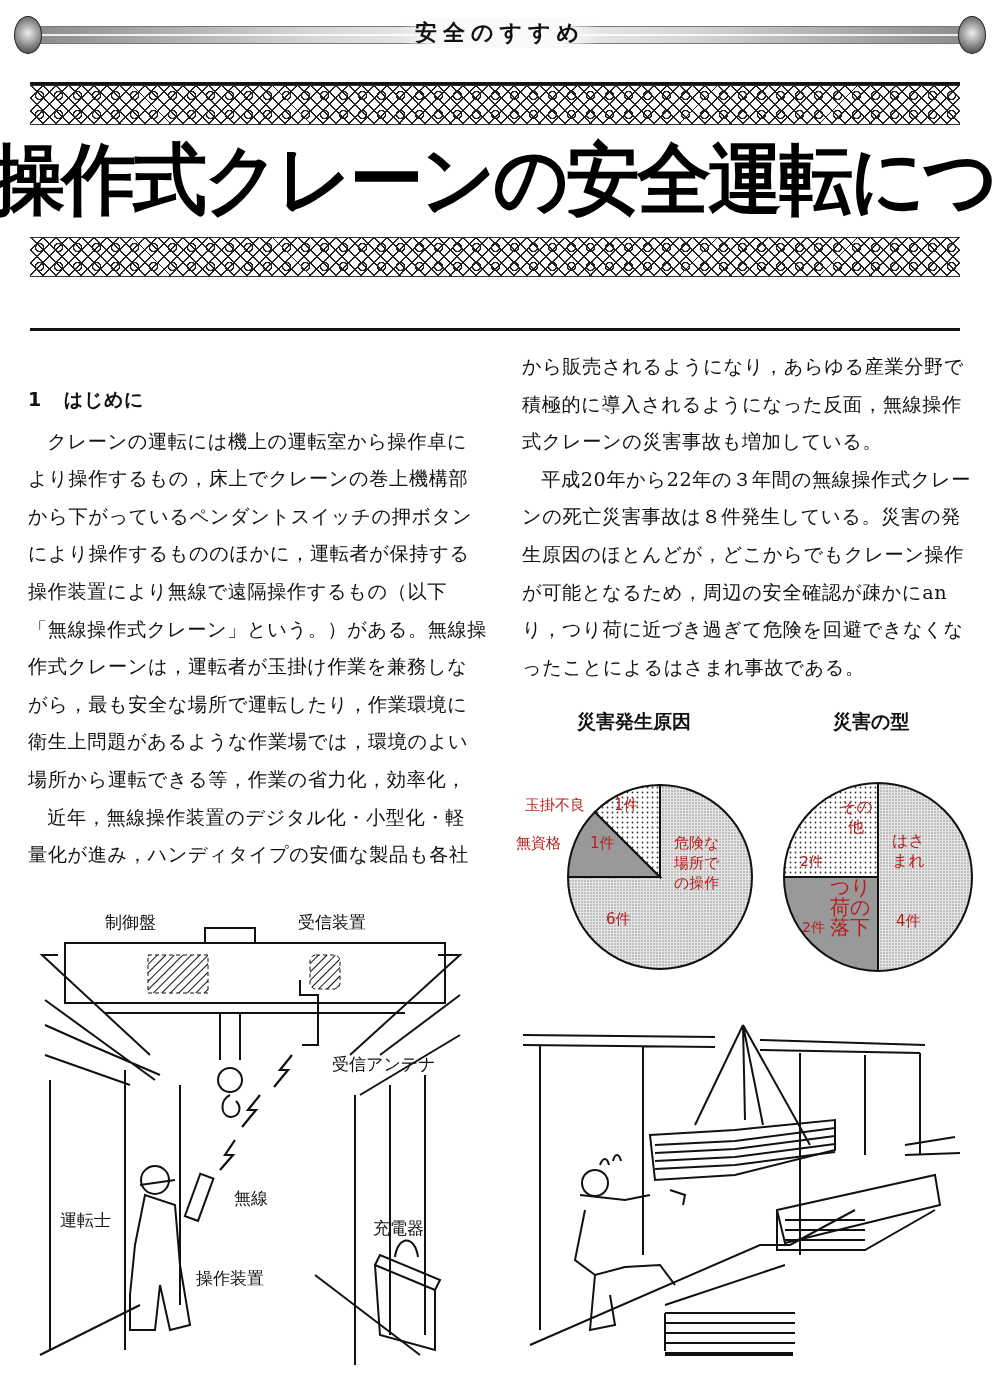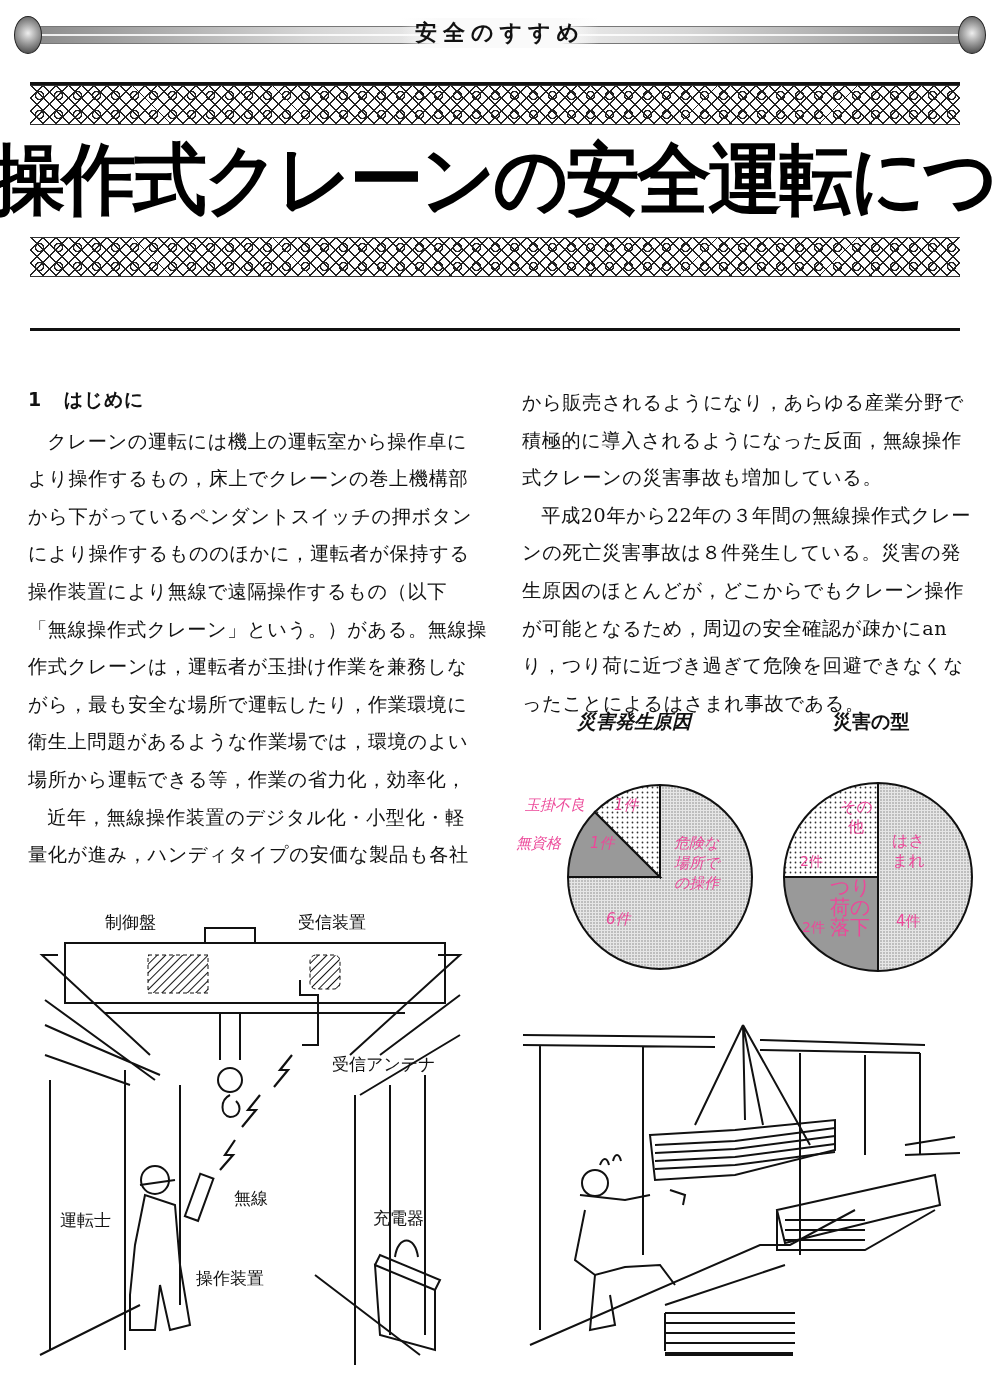--- a/index.html
+++ b/index.html
@@ -37,21 +37,21 @@
   .col { position: absolute; top: 378px; width: 448px; font-size: 19.2px; line-height: 37.6px; letter-spacing: 0.6px; }
   .col.left { left: 28px; }
   .col.right { left: 522px; }
   .section-heading { font-weight: bold; font-family: "DejaVu Sans", sans-serif; font-size: 19px; margin-top: 3px; margin-bottom: 4px; }
   .section-heading .num { margin-right: 22px; }
   .line { display: block; white-space: nowrap; }
 
   
   .chart { position: absolute; font-family: "DejaVu Sans", sans-serif; }
   .chart-title { position: absolute; font-weight: bold; font-size: 19px; white-space: nowrap; }
-  .chart-label { position: absolute; font-size: 15px; line-height: 20px; white-space: nowrap; color: #ec4899; }
+  .chart-label { position: absolute; font-size: 15px; line-height: 20px; white-space: nowrap; color: #b91c1c; }
 
   
   .illus { position: absolute; }
   .illus-label { position: absolute; font-family: "DejaVu Sans", sans-serif; font-size: 17px; white-space: nowrap; }
 </style>
 </head>
 <body>
 
 <div class="header-bar">
   <div class="header-rod"></div>
@@ -83,37 +83,37 @@
     <span class="line">がら，最も安全な場所で運転したり，作業環境に</span>
     <span class="line">衛生上問題があるような作業場では，環境のよい</span>
     <span class="line">場所から運転できる等，作業の省力化，効率化，</span>
   </div>
   <div>
     <span class="line" style="text-indent:1em">近年，無線操作装置のデジタル化・小型化・軽</span>
     <span class="line">量化が進み，ハンディタイプの安価な製品も各社</span>
   </div>
 </div>
 
-<div class="col right" style="top:384px">
+<div class="col right" style="top:348px">
   <div>
     <span class="line">から販売されるようになり，あらゆる産業分野で</span>
     <span class="line">積極的に導入されるようになった反面，無線操作</span>
     <span class="line">式クレーンの災害事故も増加している。</span>
   </div>
   <div>
     <span class="line" style="text-indent:1em">平成20年から22年の３年間の無線操作式クレー</span>
     <span class="line">ンの死亡災害事故は８件発生している。災害の発</span>
     <span class="line">生原因のほとんどが，どこからでもクレーン操作</span>
     <span class="line">が可能となるため，周辺の安全確認が疎かにan</span>
     <span class="line">り，つり荷に近づき過ぎて危険を回避できなくな</span>
     <span class="line">ったことによるはさまれ事故である。</span>
   </div>
 </div>
 
-<div class="chart" style="left:560px; top:705px; width:200px; height:260px;font-style:italic;">
+<div class="chart" style="left:560px; top:705px; width:200px; height:260px;">
   <div class="chart-title" style="left:17px; top:4px;">災害発生原因</div>
   <svg width="200" height="200" style="position:absolute; left:0; top:70px;">
     <defs>
       <pattern id="dotsLight" width="3" height="3" patternUnits="userSpaceOnUse">
         <rect width="3" height="3" fill="#e6e6e6"></rect>
           <circle cx="1" cy="1" r="0.7" fill="#777"></circle>
       </pattern>
       <pattern id="dotsWhite" width="5" height="5" patternUnits="userSpaceOnUse">
         <rect width="5" height="5" fill="#fff"></rect>
           <circle cx="2.5" cy="2.5" r="0.9" fill="#333"></circle>
@@ -204,21 +204,21 @@
       <path d="M230,200 L218,215 L226,215 L212,232"></path>
       <path d="M205,245 L195,260 L203,260 L190,275"></path>
     </g>
   </svg>
   <div class="illus-label" style="left:75px; top:16px;">制御盤</div>
   <div class="illus-label" style="left:268px; top:16px;">受信装置</div>
   <div class="illus-label" style="left:302px; top:158px;">受信アンテナ</div>
   <div class="illus-label" style="left:204px; top:292px;">無線</div>
   <div class="illus-label" style="left:30px; top:314px;">運転士</div>
   <div class="illus-label" style="left:166px; top:372px;">操作装置</div>
-  <div class="illus-label" style="left:343px; top:312px;">充電器</div>
+  <div class="illus-label" style="left:343px; top:322px;">充電器</div>
 </div>
 
 <div class="illus" style="left:515px; top:995px; width:465px; height:380px;">
   <svg width="465" height="380">
     <g fill="none" stroke="#111" stroke-width="2">
 
       <path d="M8,40 L200,42 M8,50 L200,52 M25,50 L25,335 M128,52 L128,260 M245,45 L410,50 M245,55 L405,58 M285,58 L285,260 M350,60 L350,160 M405,58 L405,160"></path>
 
       <path d="M15,350 L245,250 L275,250 L340,215 M150,310 L270,270"></path>
 

